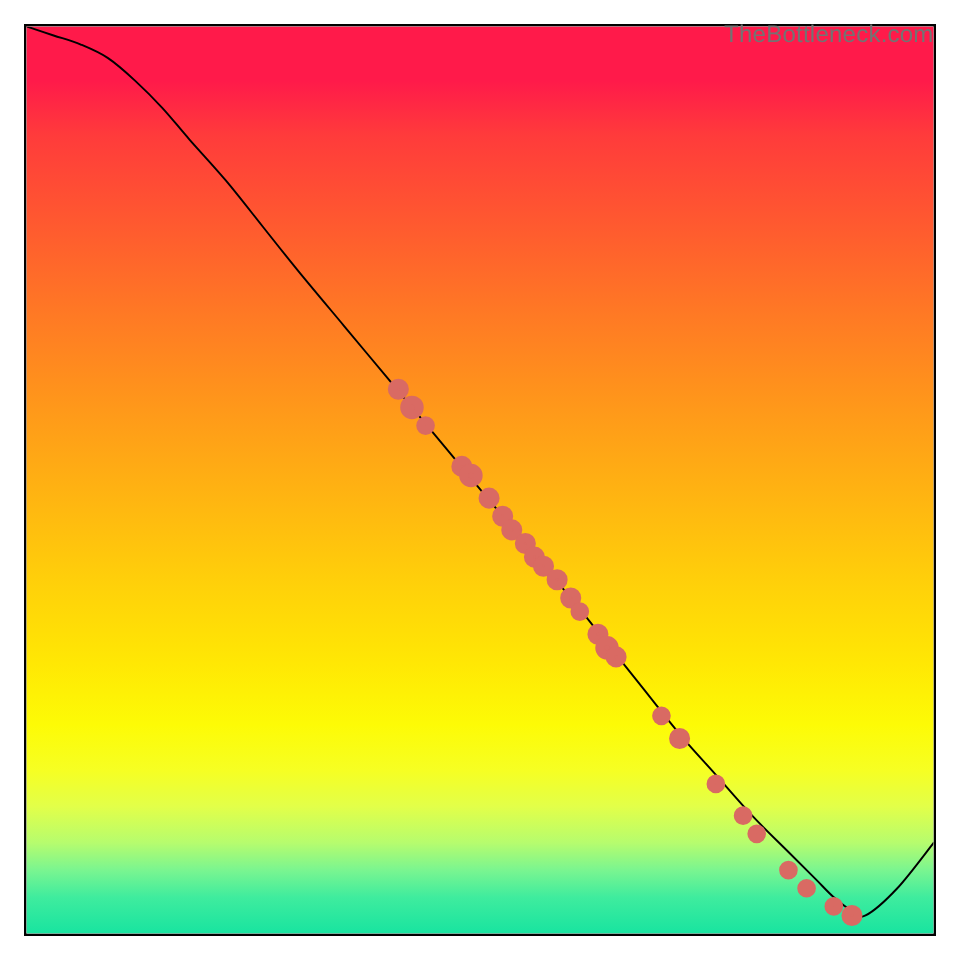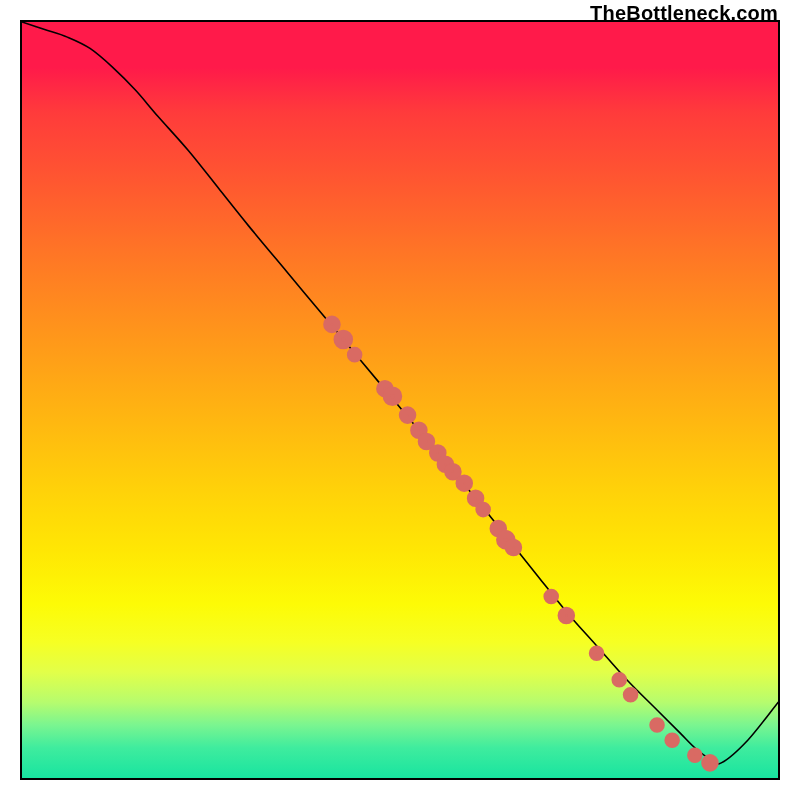--- a/index.html
+++ b/index.html
@@ -60,25 +60,25 @@
     stroke: #000;
     stroke-width: 1.6;
     stroke-linecap: round;
   }
   .curve circle.pt {
     fill: #d96a63;
     stroke: #d96a63;
   }
   .watermark {
     position: absolute;
-    top: 2px;
+    top: 18px;
     right: 22px;
     font-size: 20px;
-    font-weight: 700;
-    color: #000000;
+    font-weight: 400;
+    color: #737373;
     letter-spacing: 0.2px;
     font-family: Arial, Helvetica, sans-serif;
   }
 </style>
 </head>
 <body>
 
 <div class="chart-container">
 
   <div class="plot-area">

